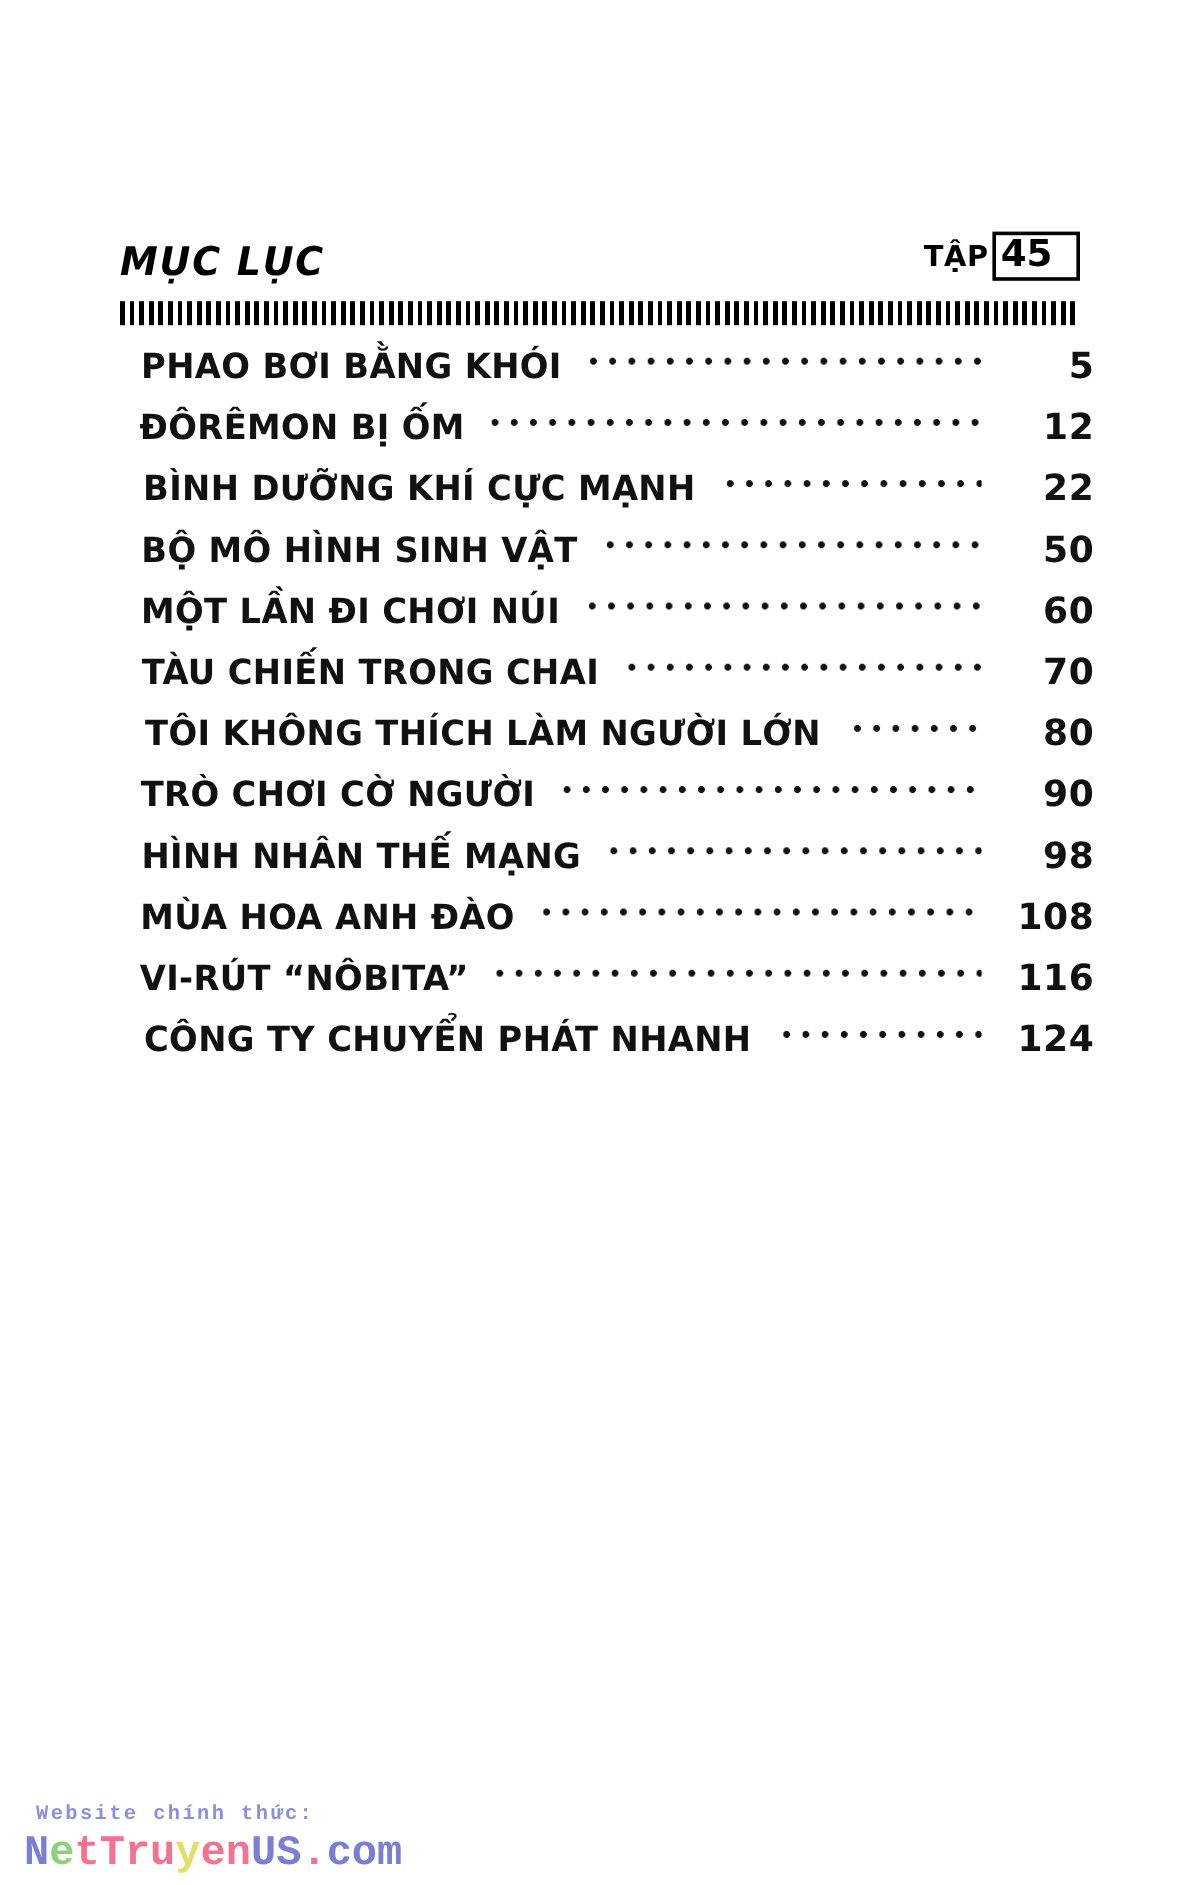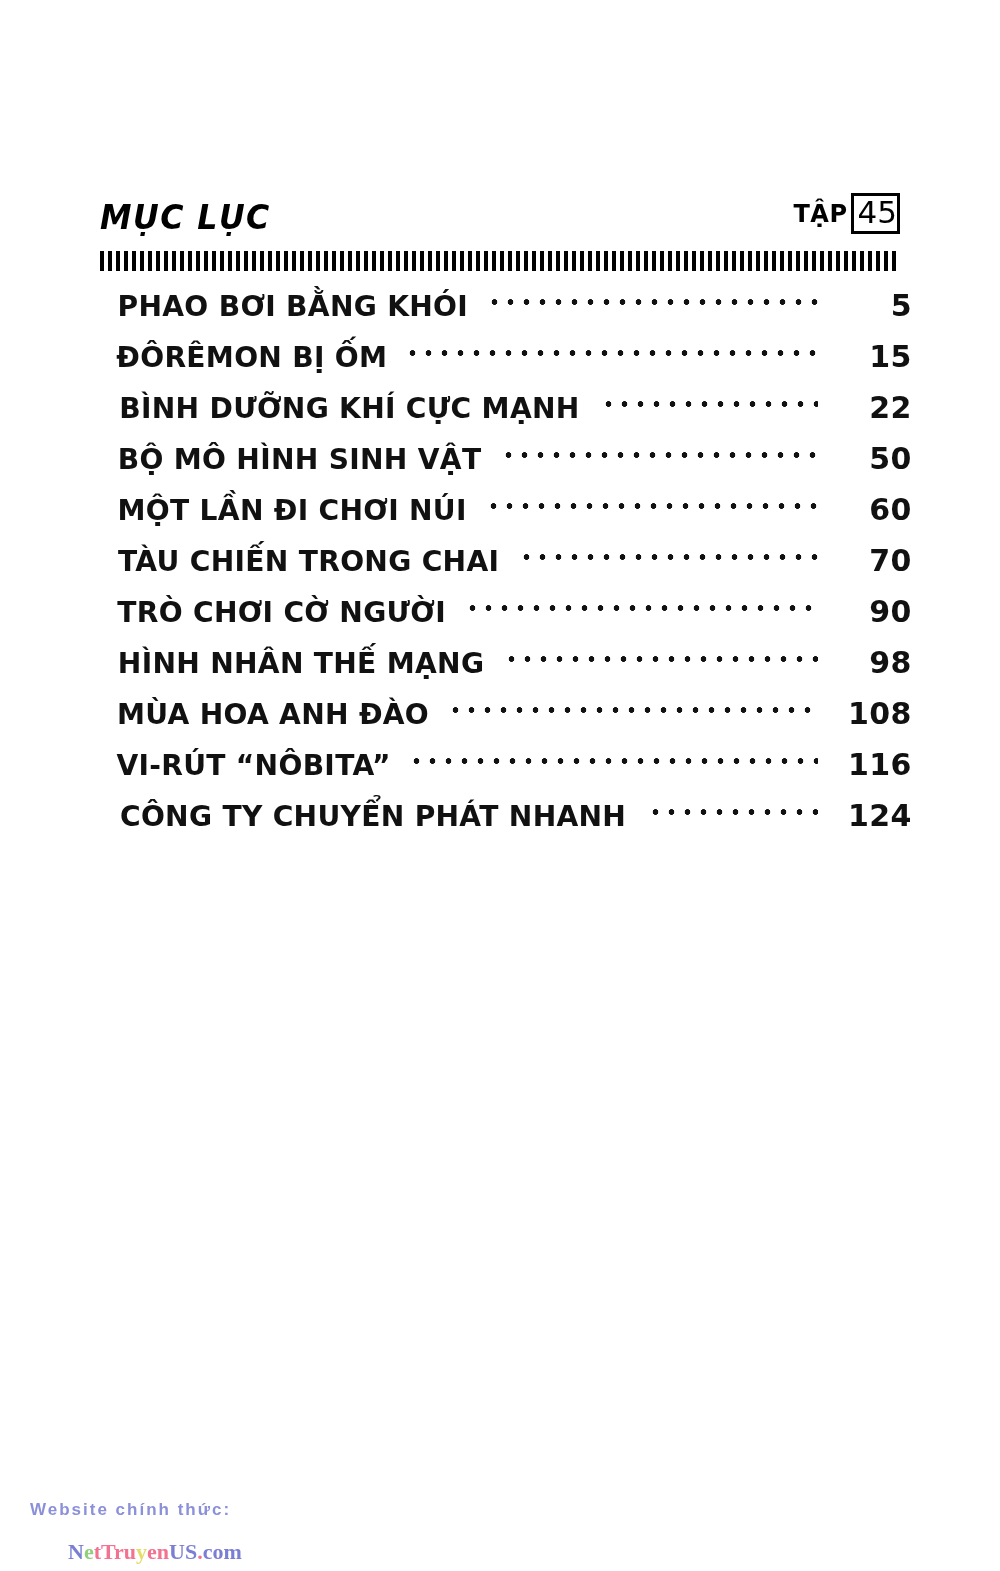--- a/index.html
+++ b/index.html
@@ -55,25 +55,25 @@
   }
   .volume-label {
     font-family: "DejaVu Sans", sans-serif;
     font-weight: 700;
     font-size: 24px;
     letter-spacing: 0.5px;
     color: #000;
   }
   .volume-number {
     font-family: "DejaVu Sans", sans-serif;
-    font-weight: 400;
+    font-weight: 700;
     font-size: 31px;
     color: #000;
     border: 3px solid #000;
-    padding: 0px 0 2px 4px;
+    padding: 0px 20px 2px 4px;
     line-height: 1.05;
     display: inline-block;
   }
 
   
   .striped-rule {
     position: absolute;
     left: 100px;
     top: 251px;
     width: 800px;
@@ -132,37 +132,36 @@
   }
 
   
   .watermark {
     position: absolute;
     left: 20px;
     bottom: 8px;
     width: 420px;
   }
   .wm-line1 {
-    font-family: Liberation Sans, sans-serif;
+    font-family: Liberation Mono, monospace;
     font-weight: 700;
     font-size: 17px;
     letter-spacing: 2.0px;
     color: #8b90d8;
     margin-left: 10px;
-    margin-bottom: 20px;
+    margin-bottom: 4px;
     white-space: nowrap;
   }
   .wm-line2 {
-    font-family: Liberation Serif, serif;
-    font-weight: 700;
-    font-size: 22px;
+    font-family: Liberation Mono, monospace;
+    font-weight: 700;
+    font-size: 35px;
     letter-spacing: 0px;
     white-space: nowrap;
     line-height: 1.05;
-    margin-left: 48px;
   }
   .wm-line2 span { display: inline; }
 </style>
 </head>
 <body>
 
 <div class="page">
 
   <div class="toc-header">
     <div class="toc-title">MỤC LỤC</div>
@@ -176,41 +175,46 @@
 
   <div class="toc-list">
       <div class="toc-entry">
         <span class="entry-title">PHAO BƠI BẰNG KHÓI</span>
         <span class="leader"></span>
         <span class="entry-page">5</span>
       </div>
       <div class="toc-entry">
         <span class="entry-title">ĐÔRÊMON BỊ ỐM</span>
         <span class="leader"></span>
-        <span class="entry-page">15</span>
+        <span class="entry-page">12</span>
       </div>
       <div class="toc-entry">
         <span class="entry-title">BÌNH DƯỠNG KHÍ CỰC MẠNH</span>
         <span class="leader"></span>
         <span class="entry-page">22</span>
       </div>
       <div class="toc-entry">
         <span class="entry-title">BỘ MÔ HÌNH SINH VẬT</span>
         <span class="leader"></span>
         <span class="entry-page">50</span>
       </div>
       <div class="toc-entry">
         <span class="entry-title">MỘT LẦN ĐI CHƠI NÚI</span>
         <span class="leader"></span>
         <span class="entry-page">60</span>
       </div>
       <div class="toc-entry">
         <span class="entry-title">TÀU CHIẾN TRONG CHAI</span>
         <span class="leader"></span>
         <span class="entry-page">70</span>
+      </div>
+      <div class="toc-entry">
+        <span class="entry-title">TÔI KHÔNG THÍCH LÀM NGƯỜI LỚN</span>
+        <span class="leader"></span>
+        <span class="entry-page">80</span>
       </div>
       <div class="toc-entry">
         <span class="entry-title">TRÒ CHƠI CỜ NGƯỜI</span>
         <span class="leader"></span>
         <span class="entry-page">90</span>
       </div>
       <div class="toc-entry">
         <span class="entry-title">HÌNH NHÂN THẾ MẠNG</span>
         <span class="leader"></span>
         <span class="entry-page">98</span>

